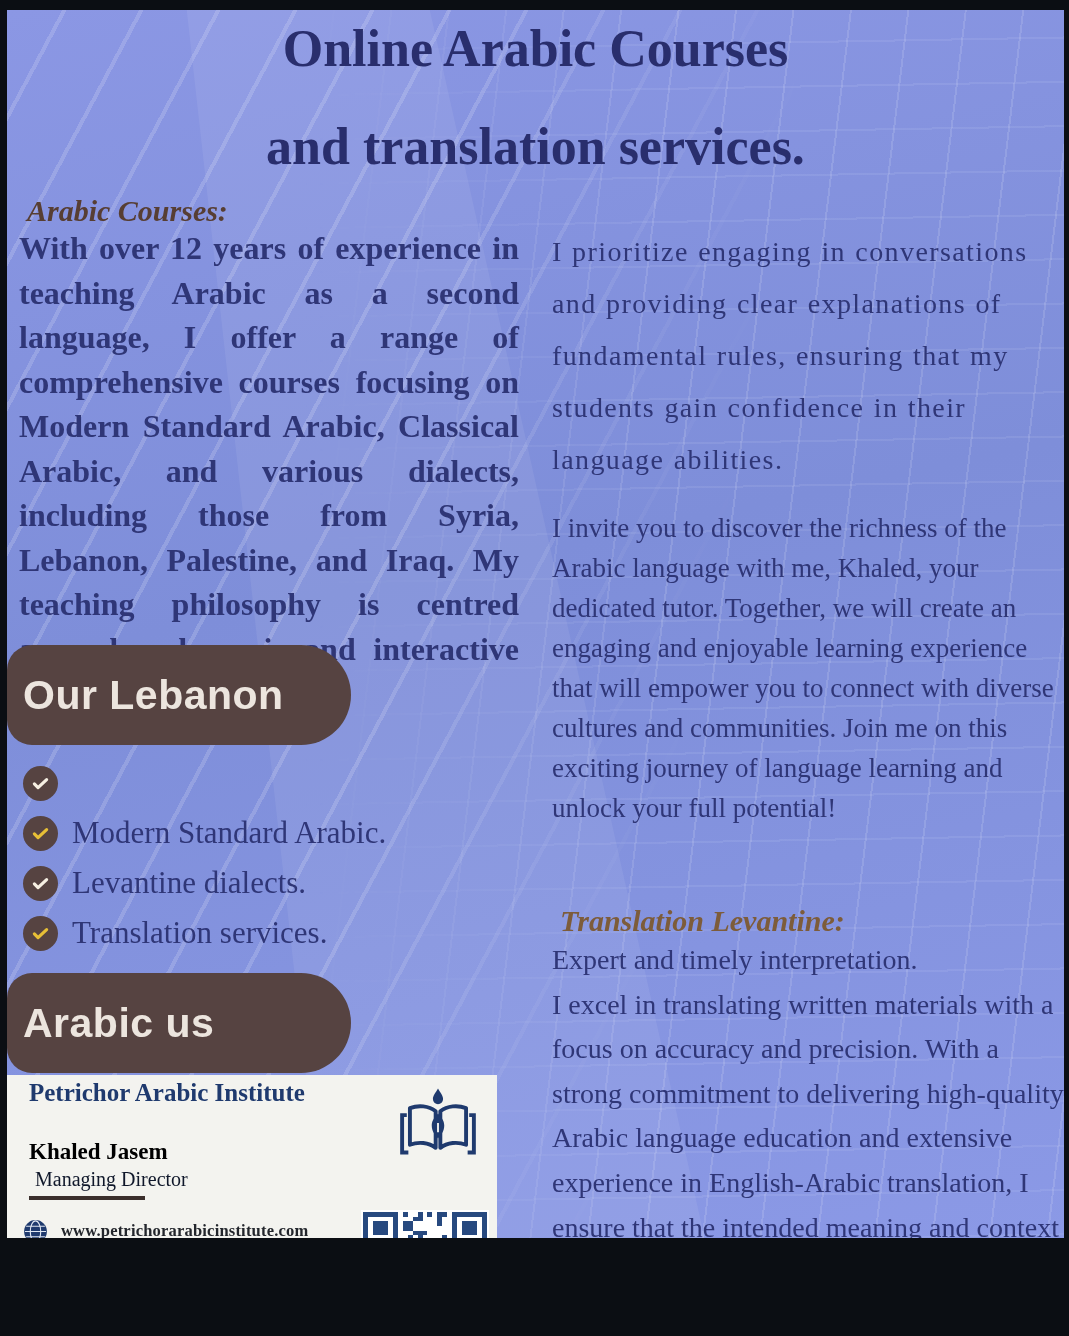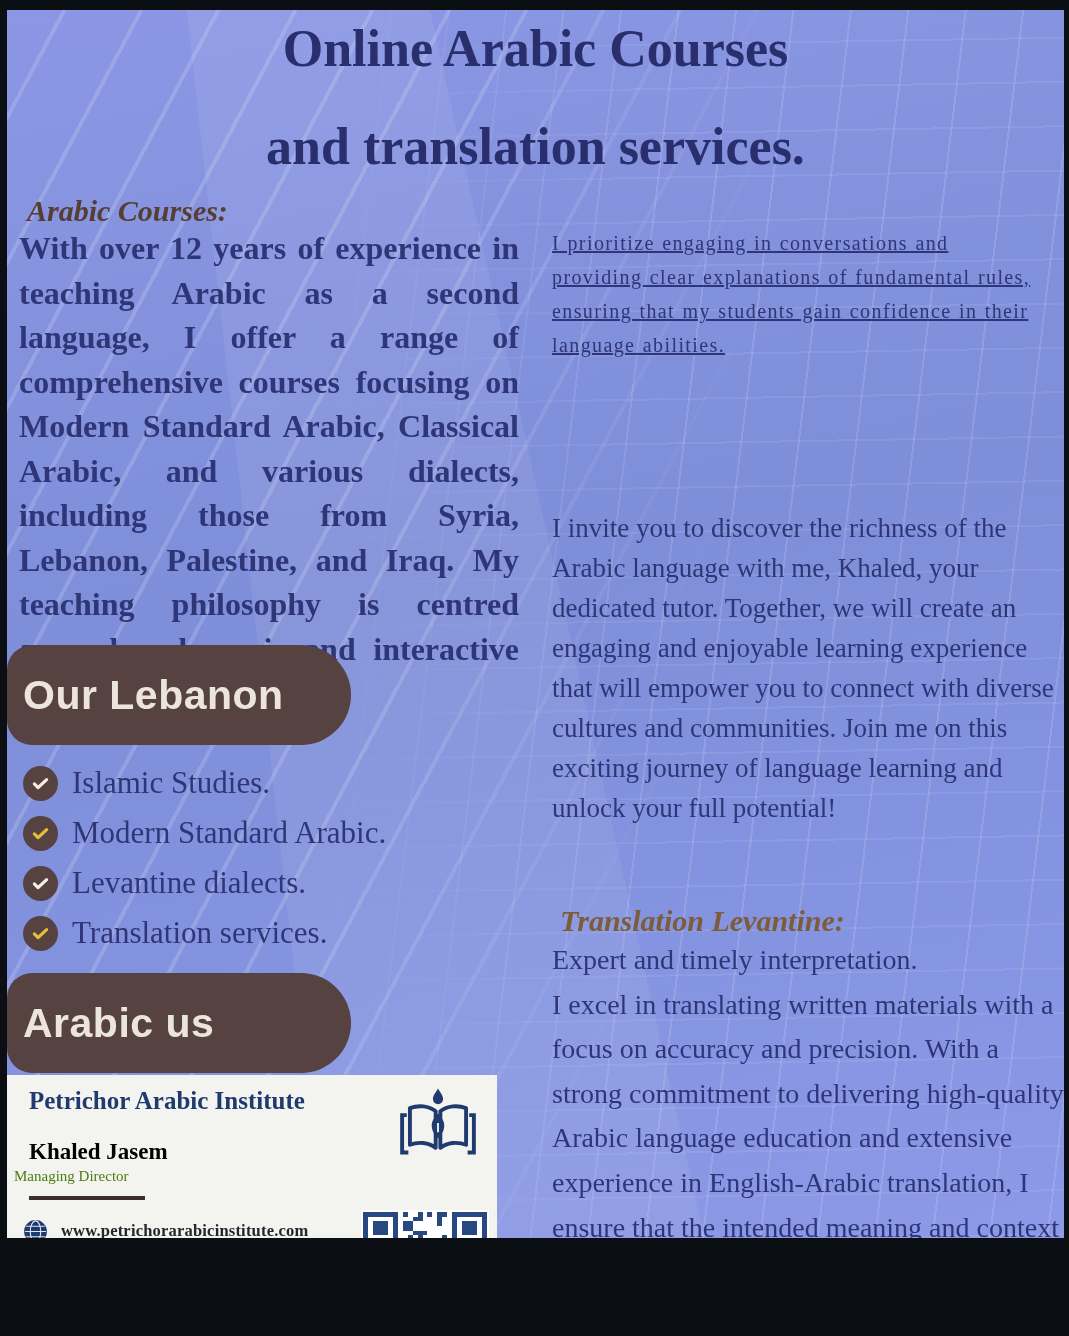--- a/index.html
+++ b/index.html
@@ -29,45 +29,45 @@
   .title{position:absolute;left:0;right:0;top:-10px;text-align:center;
          color:var(--title-navy);font-weight:700;margin:0;}
   .t-line{display:block;font-size:52px;line-height:98px;}
 
   .sec-heading{position:absolute;margin:8px;font-style:italic;font-weight:700;font-size:30px;}
   #h-courses{left:12px;top:176px;color:var(--maroon);}
   #h-translation{left:545px;top:886px;color:var(--gold);}
 
   .para{position:absolute;margin:0;color:var(--navy);}
   #p-courses{left:12px;top:216px;width:500px;font-size:32px;line-height:44.5px;text-align:justify;font-weight:bold;}
-  #p-right1{left:545px;top:216px;width:492px;font-size:20px;line-height:34px;
-            letter-spacing:1.4px;word-spacing:1px;text-decoration:underline;}
+  #p-right1{left:545px;top:216px;width:492px;font-size:28px;line-height:52px;
+            letter-spacing:1.4px;word-spacing:1px;}
   #p-right2{left:545px;top:498px;width:510px;font-size:27px;line-height:40px;}
   #p-right3{left:545px;top:928px;width:518px;font-size:28px;line-height:44.6px;}
   #p-right3 span{display:block;}
 
   .pill{position:absolute;left:0;width:344px;height:100px;background:var(--brown);
         border-radius:26px 52px 52px 26px;color:var(--pill-text);
         font-family:"Liberation Sans","DejaVu Sans",sans-serif;font-weight:700;font-size:41px;
         display:flex;align-items:center;padding-left:16px;box-sizing:border-box;letter-spacing:.5px;}
   #pill-programs{top:635px;}
   #pill-contact{top:963px;}
 
   .checklist{position:absolute;left:16px;top:748px;list-style:none;margin:0;padding:0;}
   .checklist li{display:flex;align-items:center;height:50px;}
   .badge{width:35px;height:35px;border-radius:50%;background:var(--brown);
          display:flex;align-items:center;justify-content:center;margin-right:14px;flex:none;}
   .badge svg{width:21px;height:21px;display:block;}
   .check-label{font-size:31px;color:var(--navy);}
 
   .card{position:absolute;left:0;top:1065px;width:490px;height:255px;background:var(--card-bg);overflow:hidden;}
-  .institute{position:absolute;left:22px;top:12px;margin:0;font-size:25px;font-weight:700;color:var(--card-navy);}
+  .institute{position:absolute;left:22px;top:4px;margin:0;font-size:25px;font-weight:700;color:var(--card-navy);}
   .logo{position:absolute;right:20px;top:12px;width:78px;height:82px;}
   .pname{position:absolute;left:22px;top:64px;font-size:23px;font-weight:700;color:#000000;}
-  .prole{position:absolute;left:7px;top:93px;font-size:15px;color:#4d7c0f;}
+  .prole{position:absolute;left:28px;top:93px;font-size:20px;color:#0f172a;}
   .rule{position:absolute;left:22px;top:121px;width:116px;height:3.5px;background:#3b2f2c;}
   .rows{position:absolute;left:16px;top:141px;list-style:none;margin:0;padding:0;}
   .rows li{display:flex;align-items:center;height:30px;}
   .cicon{width:25px;height:25px;margin-right:13px;flex:none;}
   .cicon svg{width:100%;height:100%;display:block;}
   .ctext{font-size:16.5px;font-weight:700;color:#23262c;letter-spacing:.2px;}
   .qr{position:absolute;right:8px;bottom:0;width:128px;height:120px;background:#fff;padding:2px;box-sizing:border-box;}
   .qr svg{width:100%;height:100%;display:block;}
 </style>
 </head>
@@ -102,21 +102,20 @@
       <span>Our Lebanon</span>
     </div>
 
     <ul class="checklist">
       <li>
         <span class="badge">
             <svg viewBox="0 0 24 24" style="color: rgb(246, 239, 226);">
               <path d="M5 12.5l4.2 4.3L19 7.5" stroke="currentColor" stroke-width="3.6" fill="none" stroke-linecap="round" stroke-linejoin="round"></path>
             </svg>
           </span>
-        <span class="check-label">Islamic Studies.</span>
       </li>
       <li>
         <span class="badge">
             <svg viewBox="0 0 24 24" style="color: rgb(231, 191, 54);">
               <path d="M5 12.5l4.2 4.3L19 7.5" stroke="currentColor" stroke-width="3.6" fill="none" stroke-linecap="round" stroke-linejoin="round"></path>
             </svg>
           </span>
         <span class="check-label">Modern Standard Arabic.</span>
       </li>
       <li>

